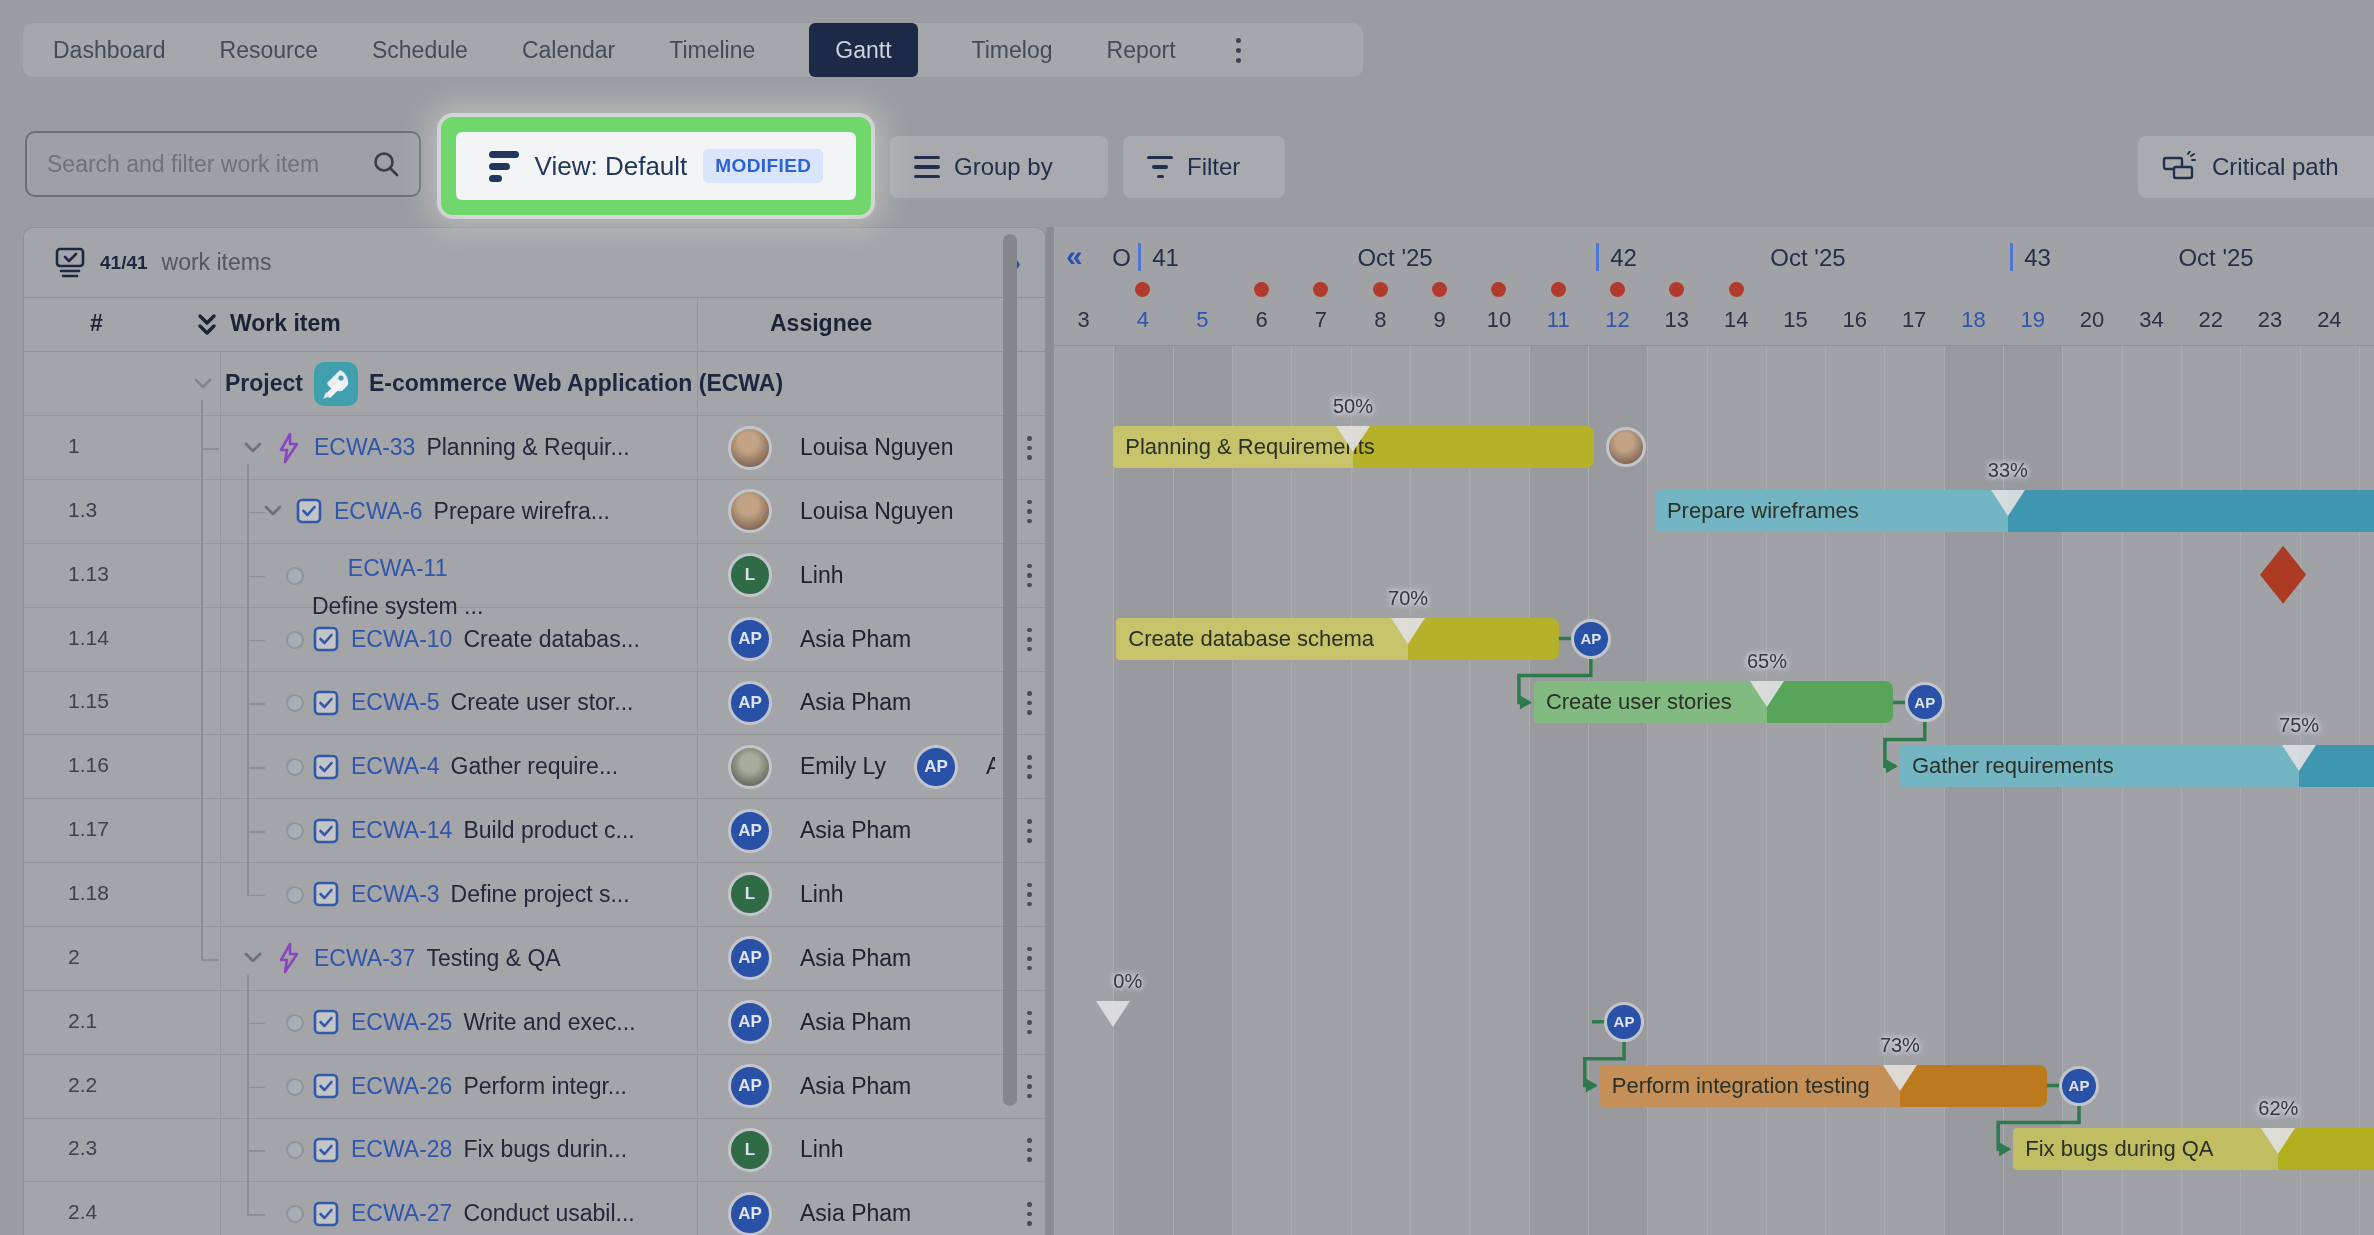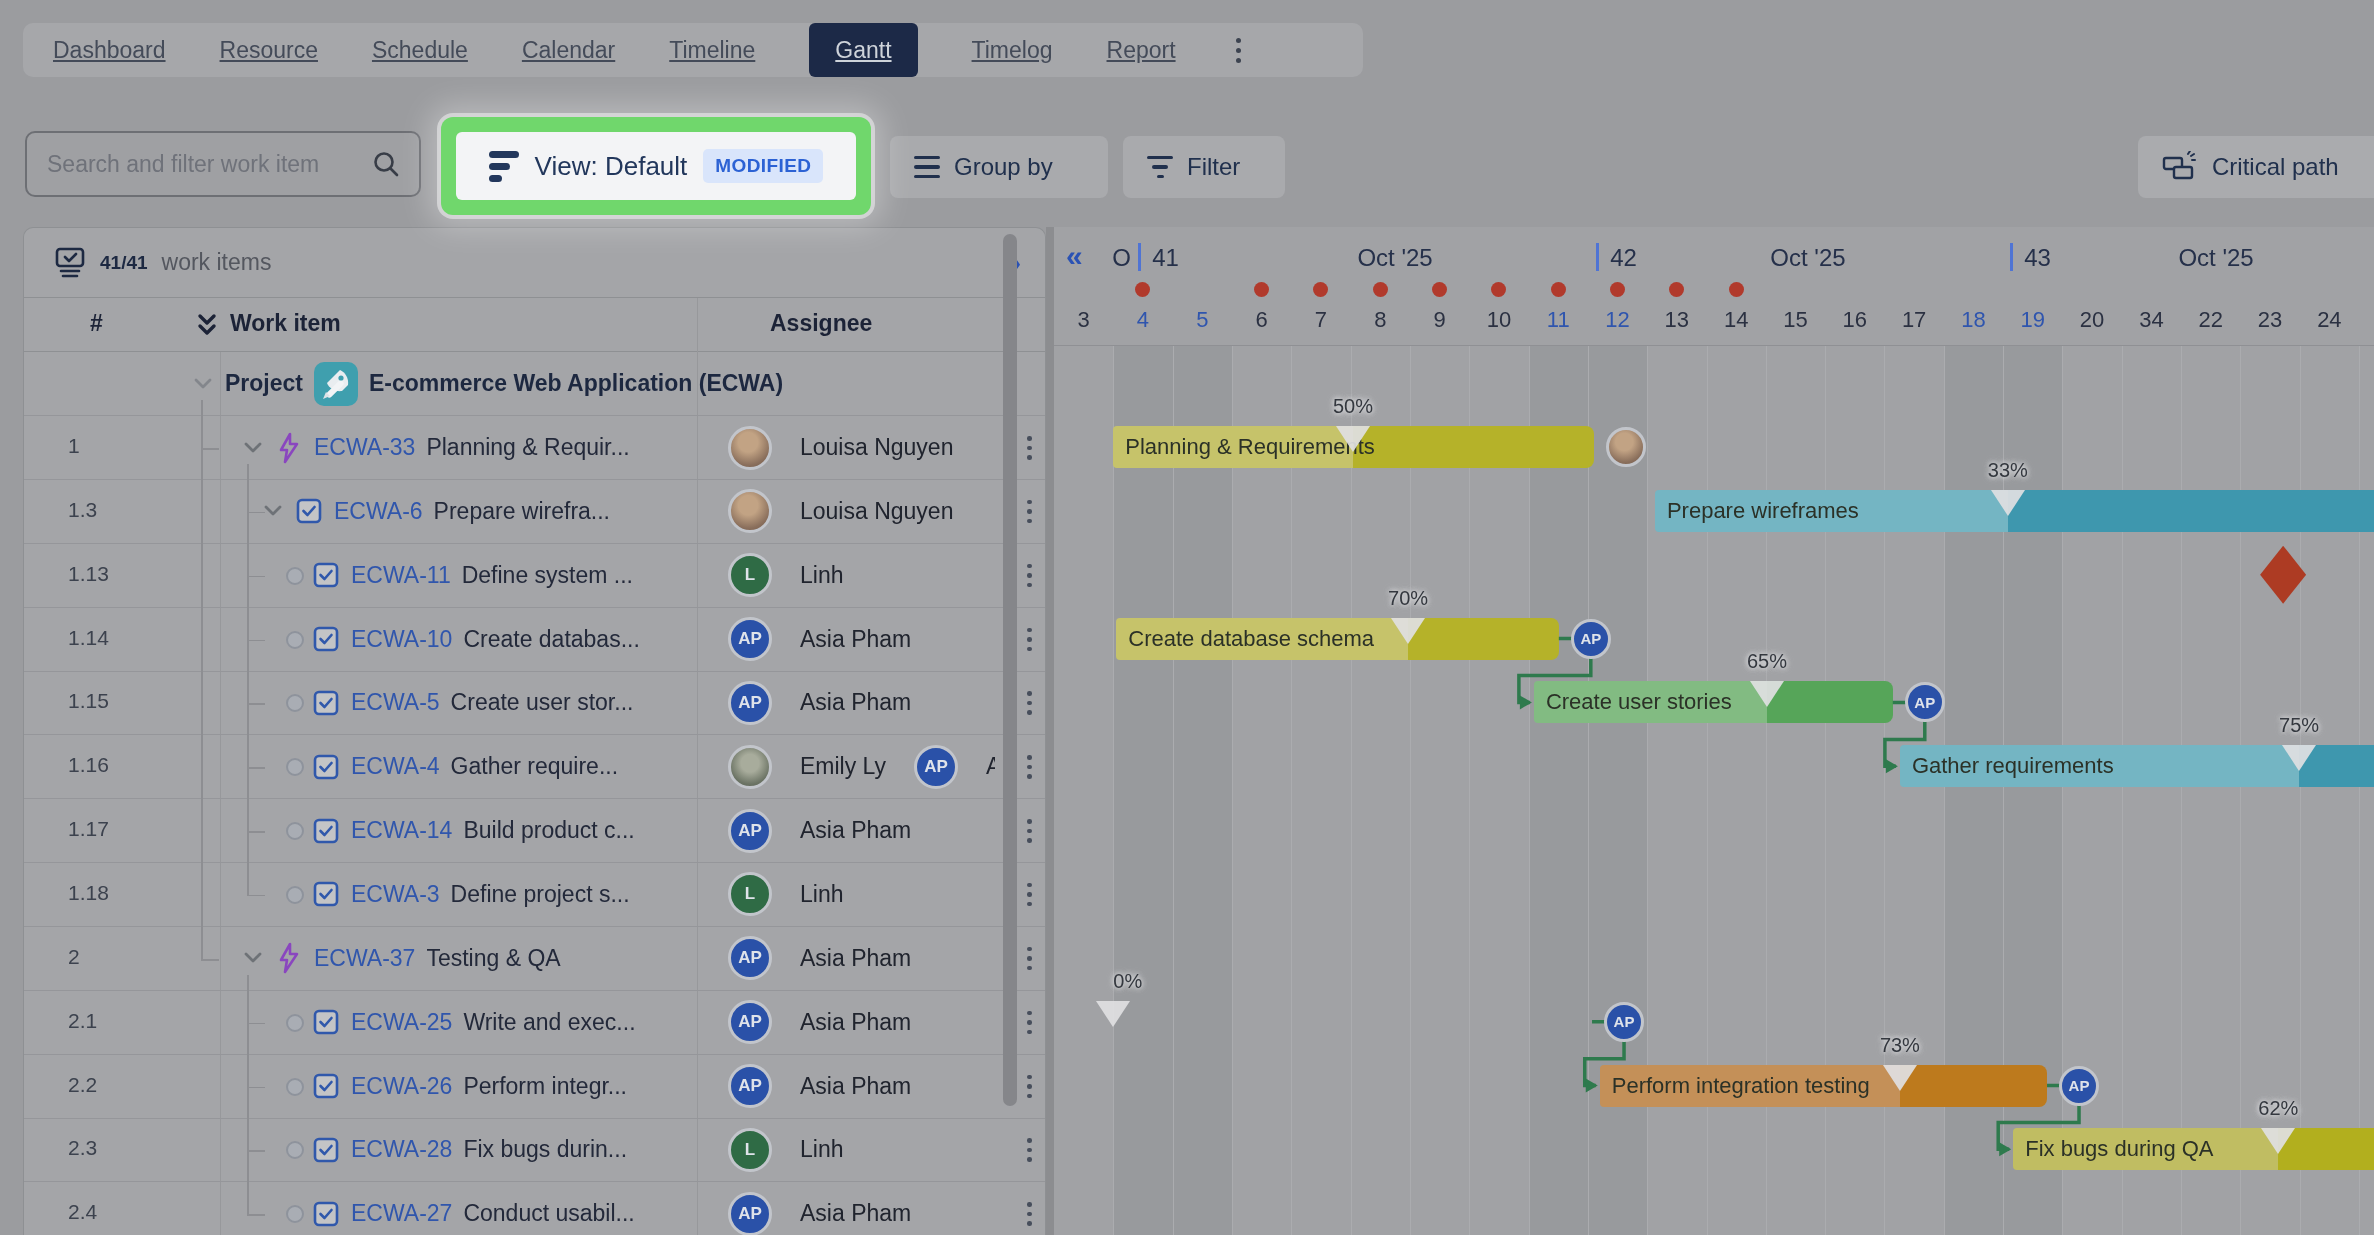--- a/index.html
+++ b/index.html
@@ -4,21 +4,21 @@
 <style>
   * { box-sizing: border-box; margin: 0; padding: 0; }
   html,body { width:2374px; height:1235px; }
   body { font-family:"Liberation Sans", sans-serif; background:#9b9c9f; overflow:hidden; }
   #app { position:relative; width:2374px; height:1235px; overflow:hidden; background:#9b9c9f; }
 
   
   .navbar { position:absolute; left:23px; top:23px; height:54px; width:1340px;
     background:#a6a7aa; border-radius:10px; display:flex; align-items:center;
     padding:0 26px 0 30px; gap:54px; }
-  .nav-tab { font-size:23px; color:#444b59; white-space:nowrap; cursor:pointer;text-decoration:underline; }
+  .nav-tab { font-size:23px; color:#444b59; white-space:nowrap; cursor:pointer; }
   .nav-tab.selected { background:#1c2947; color:#ced3da; height:54px; display:flex;
     align-items:center; padding:0 26px; border-radius:6px; }
   .nav-kebab { display:flex; flex-direction:column; gap:5px; padding:4px 6px; cursor:pointer; }
   .nav-kebab i { width:5px; height:5px; border-radius:50%; background:#3c4350; display:block; }
 
   
   .search-box { position:absolute; left:25px; top:131px; width:396px; height:66px;
     border:2px solid #6d6f74; border-radius:10px; background:#9fa0a3;
     display:flex; align-items:center; padding:0 18px 0 20px; }
   .search-box input { flex:1; border:none; outline:none; background:transparent;
@@ -261,21 +261,21 @@
           </div>
           <div class="kebab">
             <i></i>
             <i></i>
             <i></i>
           </div>
         </div>
         <div class="trow" style="top: 191.7px;">
           <span class="num">1.13</span>
           <span class="bullet" style="left: 262px; top: 23px;"></span>
-          <div class="row-main" style="left: 288px;">
+          <div class="row-main" style="left: 288px; flex-direction: column;">
             <svg width="28" height="28" viewBox="0 0 28 28">
               <rect x="3" y="3" width="22" height="22" rx="4" fill="rgba(255,255,255,0.35)" stroke="#3058ab" stroke-width="2.6"></rect>
               <path d="M8.5 14 l4 4 l7 -8" fill="none" stroke="#3058ab" stroke-width="2.6" stroke-linecap="round" stroke-linejoin="round"></path>
             </svg>
             <span class="key">ECWA-11</span>
             <span class="title">Define system ...</span>
           </div>
           <div class="assignee-cell">
             <div class="avatar av-table" style="background: rgb(47, 107, 69);">L</div>
             <span class="name">Linh</span>

